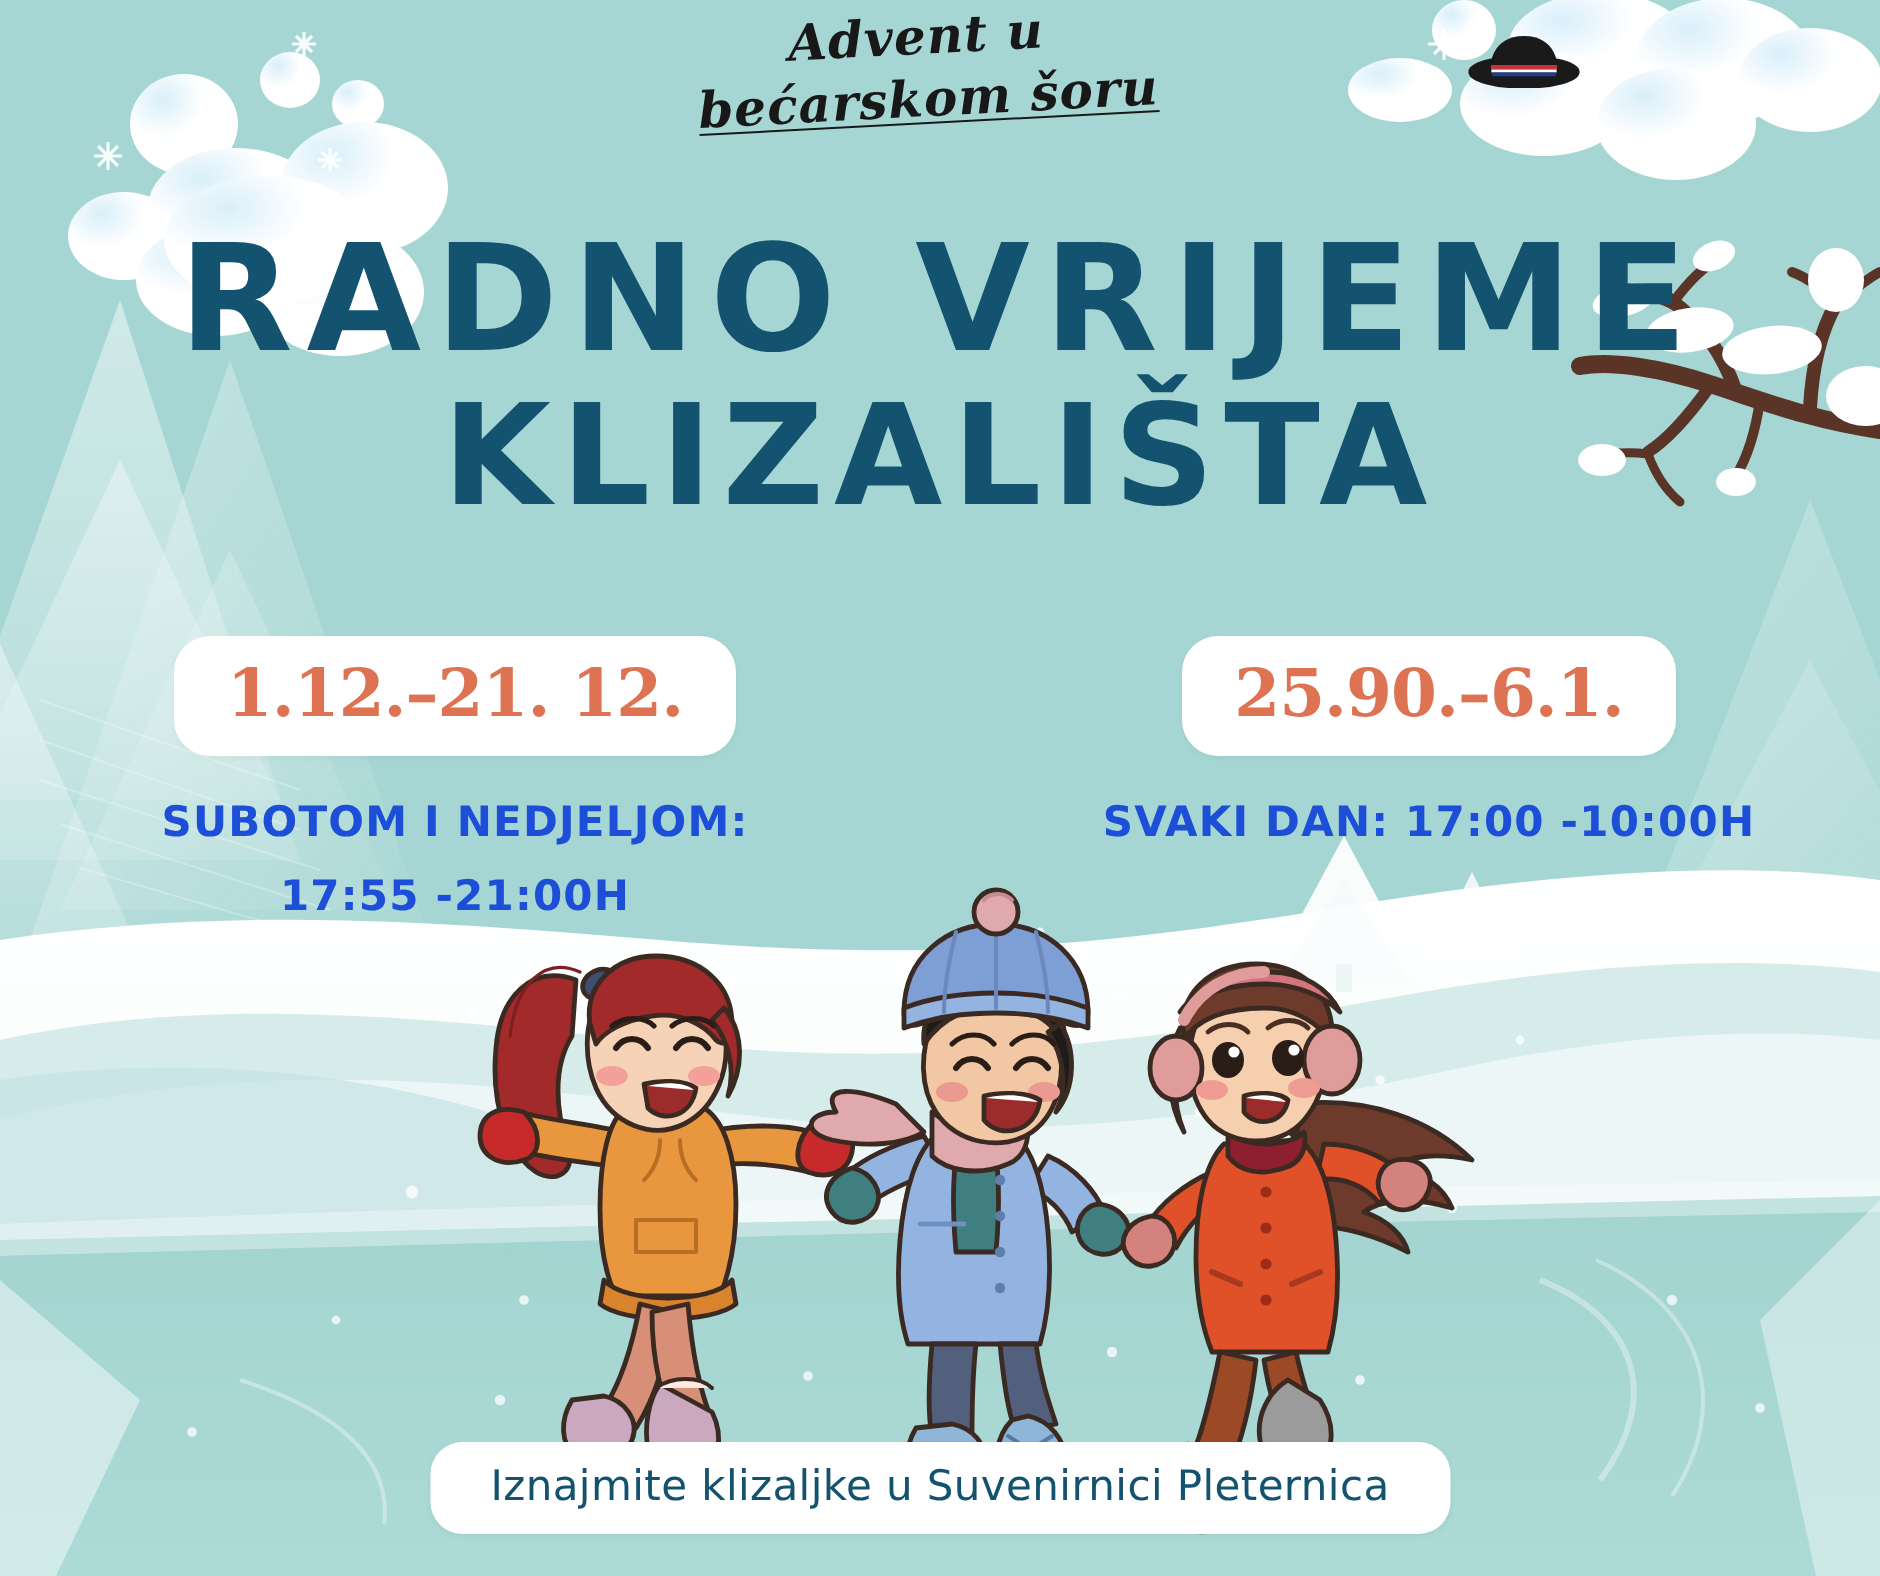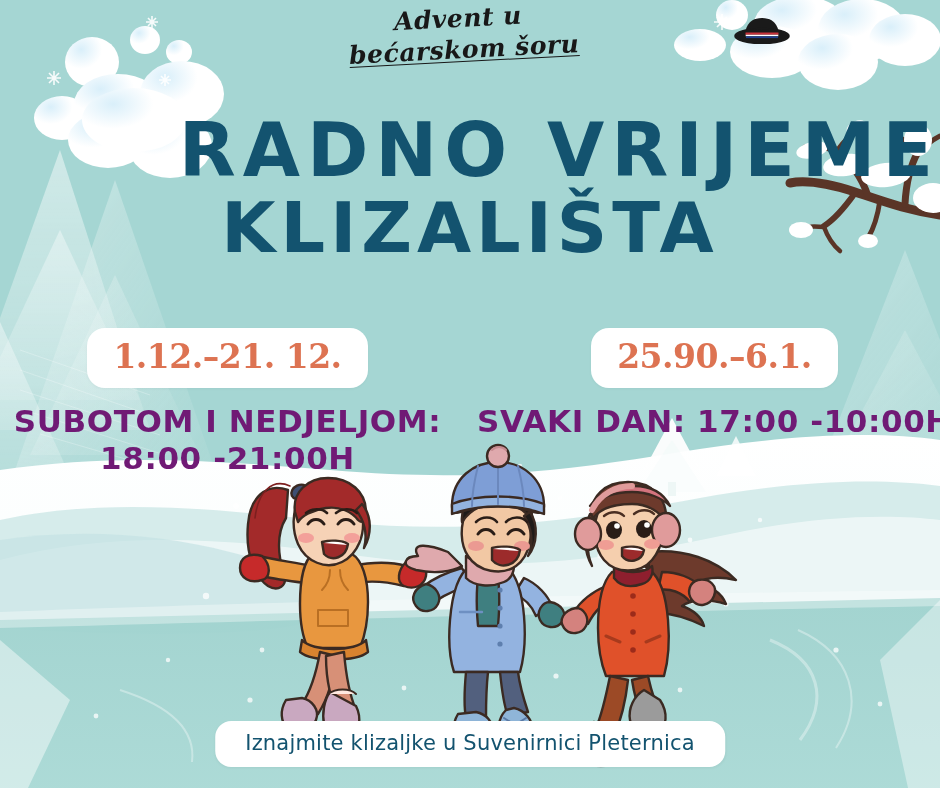--- a/index.html
+++ b/index.html
@@ -54,32 +54,31 @@
     text-align:center; z-index:40;
     color:#13536f;
     font-family:"DejaVu Sans", sans-serif;
     font-weight:700;
   }
   #headline .h-line1{
     display:block;
     font-size:74px;
     line-height:76px;
     letter-spacing:7px;
-    text-align:right;
   }
   #headline .h-line2{
     display:block;
     font-size:70px;
     line-height:80px;
     letter-spacing:5px;
   }
 
   
   #schedule{
-    position:absolute; top:328px; left:0; right:0;
+    position:absolute; top:318px; left:0; right:0;
     display:flex; z-index:40;
   }
   .sched-col{ flex:1; display:flex; flex-direction:column; align-items:center; }
   .sched-col.left{ margin-left:-16px; }
   .sched-col.right{ margin-right:-18px; }
   .badge{
     background:#ffffff;
     border-radius:18px;
     padding:9px 26px 12px 26px;
     box-shadow:0 1px 3px rgba(0,0,0,.04);
@@ -88,24 +87,24 @@
     font-family:"DejaVu Serif", serif;
     font-weight:700;
     font-size:33px;
     color:#dd7352;
     letter-spacing:-0.5px;
     white-space:nowrap;
   }
   .sched-text{
     margin-top:15px;
     text-align:center;
-    color:#701a75;
+    color:#1d4ed8;
     font-family:"DejaVu Sans", sans-serif;
     font-weight:700;
-    font-size:31px;
+    font-size:21px;
     line-height:37px;
     letter-spacing:.6px;
     white-space:nowrap;
   }
 
   
   #skaters{ position:absolute; left:0; top:0; width:940px; height:788px; z-index:30; }
 
   
   #footer-banner{
@@ -322,21 +321,21 @@
     <span class="h-line1">RADNO VRIJEME</span>
     <span class="h-line2">KLIZALIŠTA</span>
   </div>
 
   <div id="schedule">
     <div class="sched-col left">
       <div class="badge">
         <span>1.12.–21. 12.</span>
       </div>
       <div class="sched-text">SUBOTOM I NEDJELJOM:</div>
-      <div class="sched-text" style="margin-top:0">18:00 -21:00H</div>
+      <div class="sched-text" style="margin-top:0">17:55 -21:00H</div>
     </div>
 
     <div class="sched-col right">
       <div class="badge">
         <span>25.90.–6.1.</span>
       </div>
       <div class="sched-text">SVAKI DAN: 17:00 -10:00H</div>
     </div>
   </div>
 

